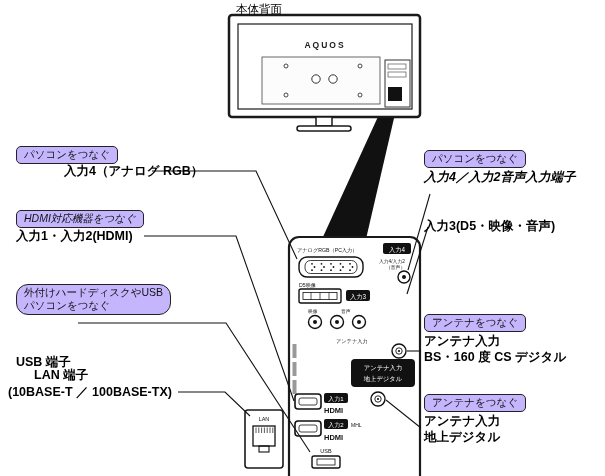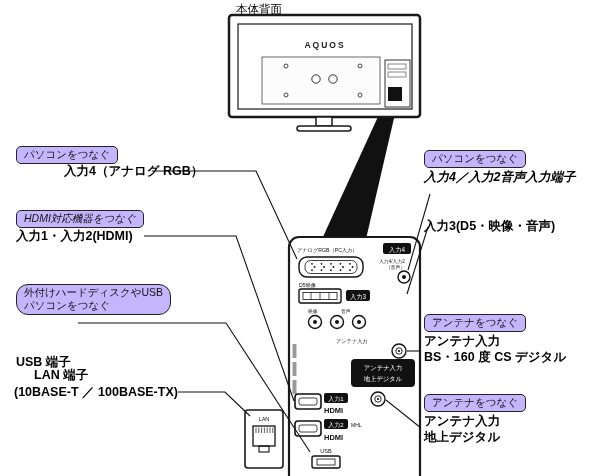--- a/index.html
+++ b/index.html
@@ -190,21 +190,21 @@
   <div class="boxed" style="left:16px; top:210px;font-style:italic;">HDMI対応機器をつなぐ</div>
   <div class="lbl" style="left:16px; top:229px;">入力1・入力2(HDMI)</div>
 
   <div class="boxed" style="left:16px; top:284px;border-radius:12px;">
     <div>外付けハードディスクやUSB</div>
     <div>パソコンをつなぐ</div>
   </div>
   <div class="lbl" style="left:16px; top:316px;margin-top:39px;">USB 端子</div>
 
   <div class="lbl" style="left:14px; top:368px;padding-left:20px;">LAN 端子</div>
-  <div class="lbl" style="left:14px; top:385px;text-align:right;">(10BASE-T ／ 100BASE-TX)</div>
+  <div class="lbl" style="left:8px; top:385px;text-align:right;">(10BASE-T ／ 100BASE-TX)</div>
 
   <div class="boxed" style="left:424px; top:150px;">パソコンをつなぐ</div>
   <div class="lbl" style="left:424px; top:170px;font-style:italic;">入力4／入力2音声入力端子</div>
 
   <div class="lbl" style="left:424px; top:219px;">入力3(D5・映像・音声)</div>
 
   <div class="boxed" style="left:424px; top:314px;">アンテナをつなぐ</div>
   <div class="lbl" style="left:424px; top:334px;">アンテナ入力</div>
   <div class="lbl" style="left:424px; top:350px;">BS・160 度 CS デジタル</div>
 

